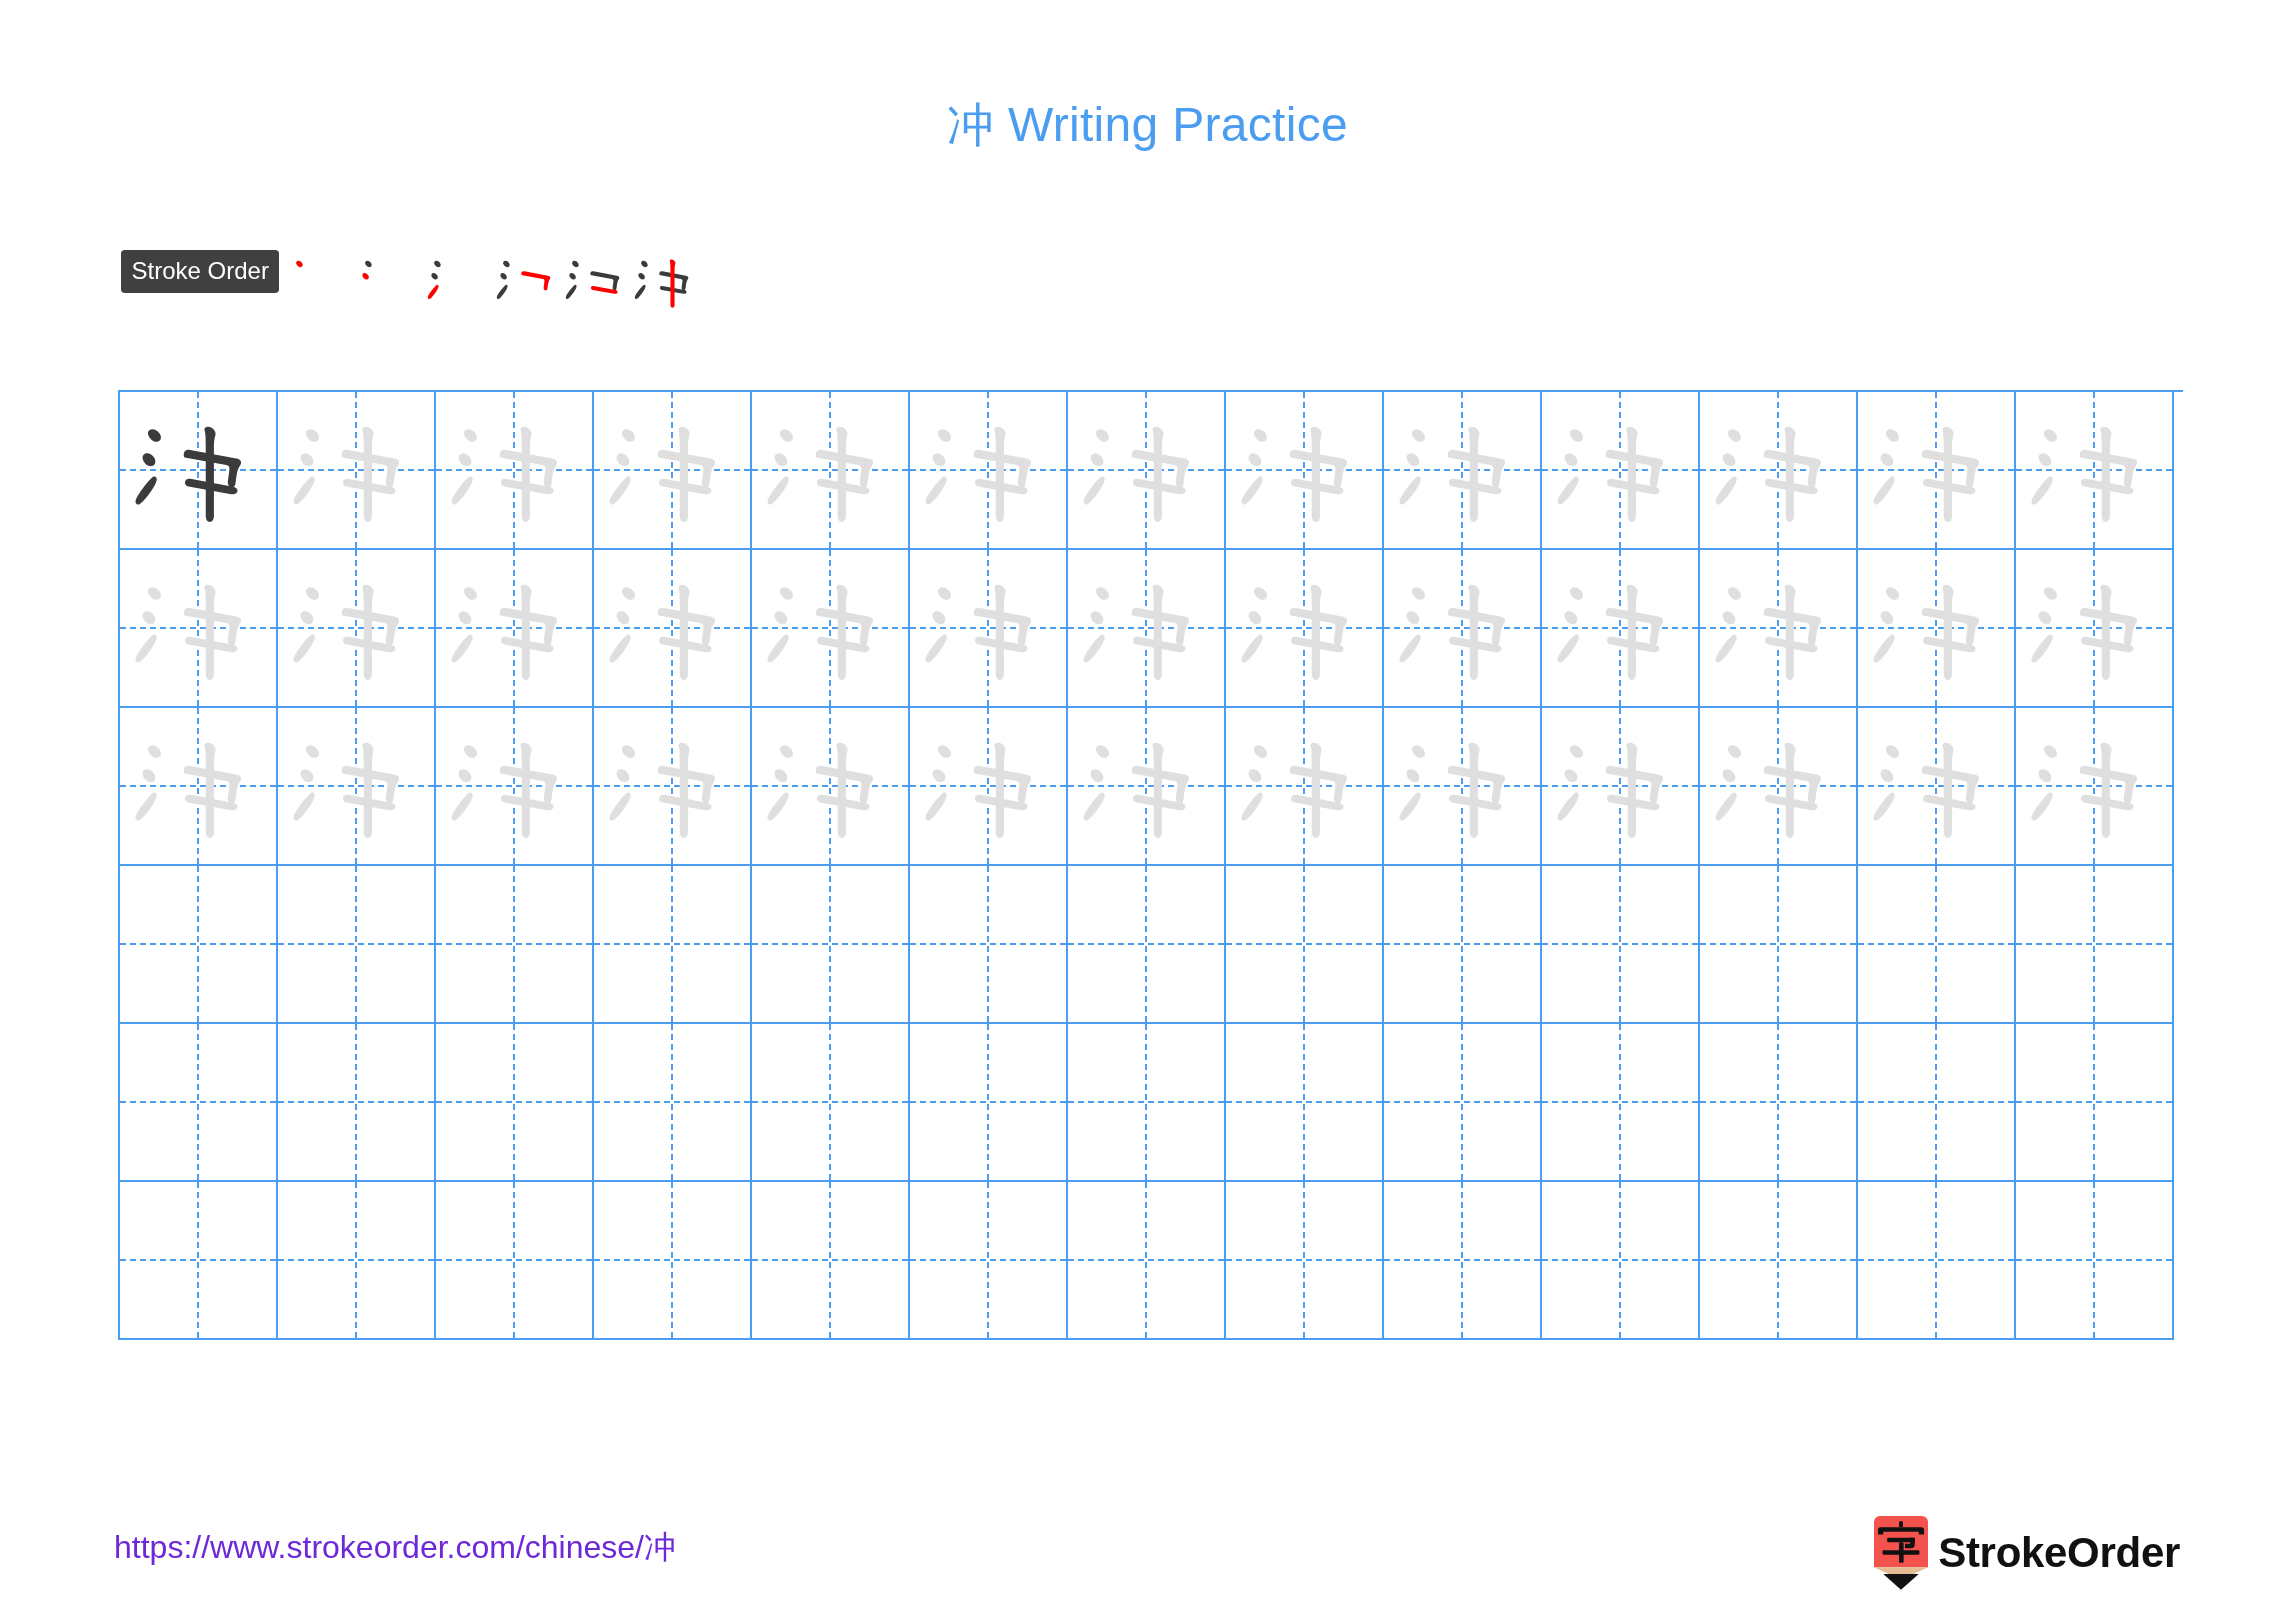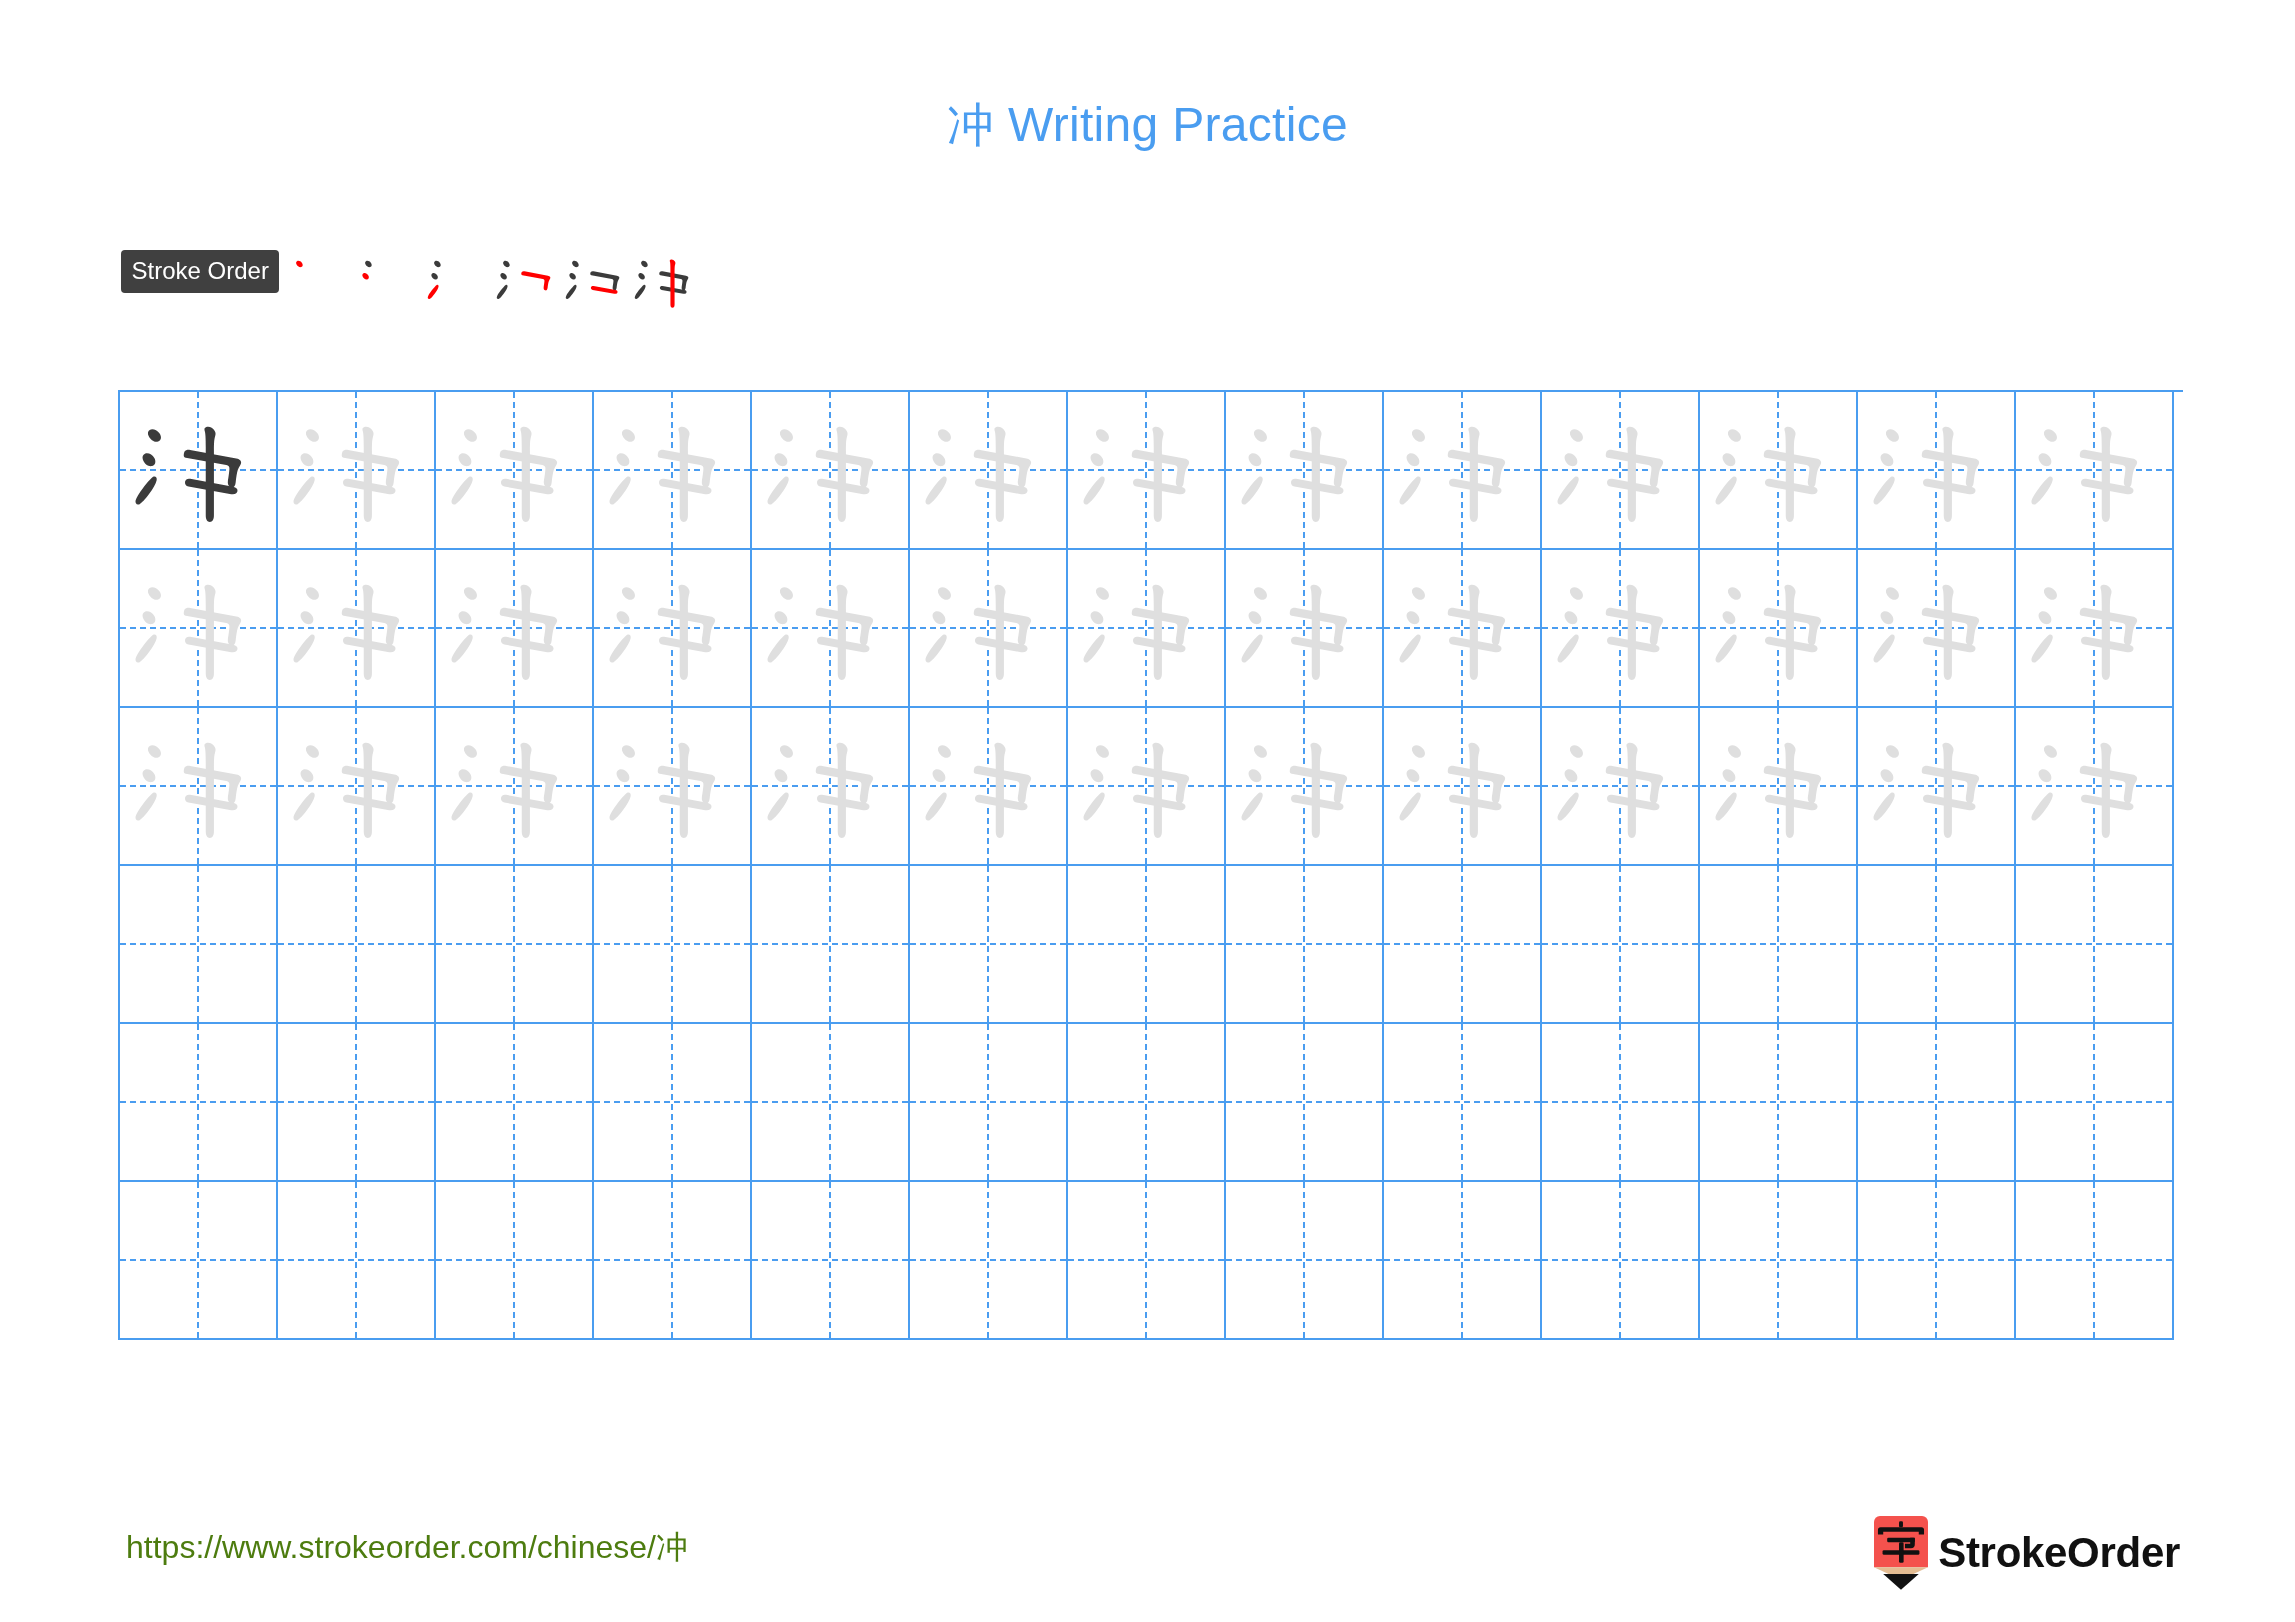--- a/index.html
+++ b/index.html
@@ -132,25 +132,25 @@
     width: 136px;
     height: 136px;
     display: block;
   }
   .glyph-dark  path { fill: #3B3B3B; }
   .glyph-light path { fill: #DFDFDF; }
 
   
   #footer-url {
     position: absolute;
-    left: 126px;
+    left: 114px;
     top: 1531px;
     font-size: 32px;
     line-height: 1;
-    color: #4d7c0f;
+    color: #6d28d9;
     white-space: nowrap;
   }
   #footer-brand {
     position: absolute;
     right: 115px;
     top: 1513px;
     height: 79px;
     display: flex;
     align-items: center;
   }

